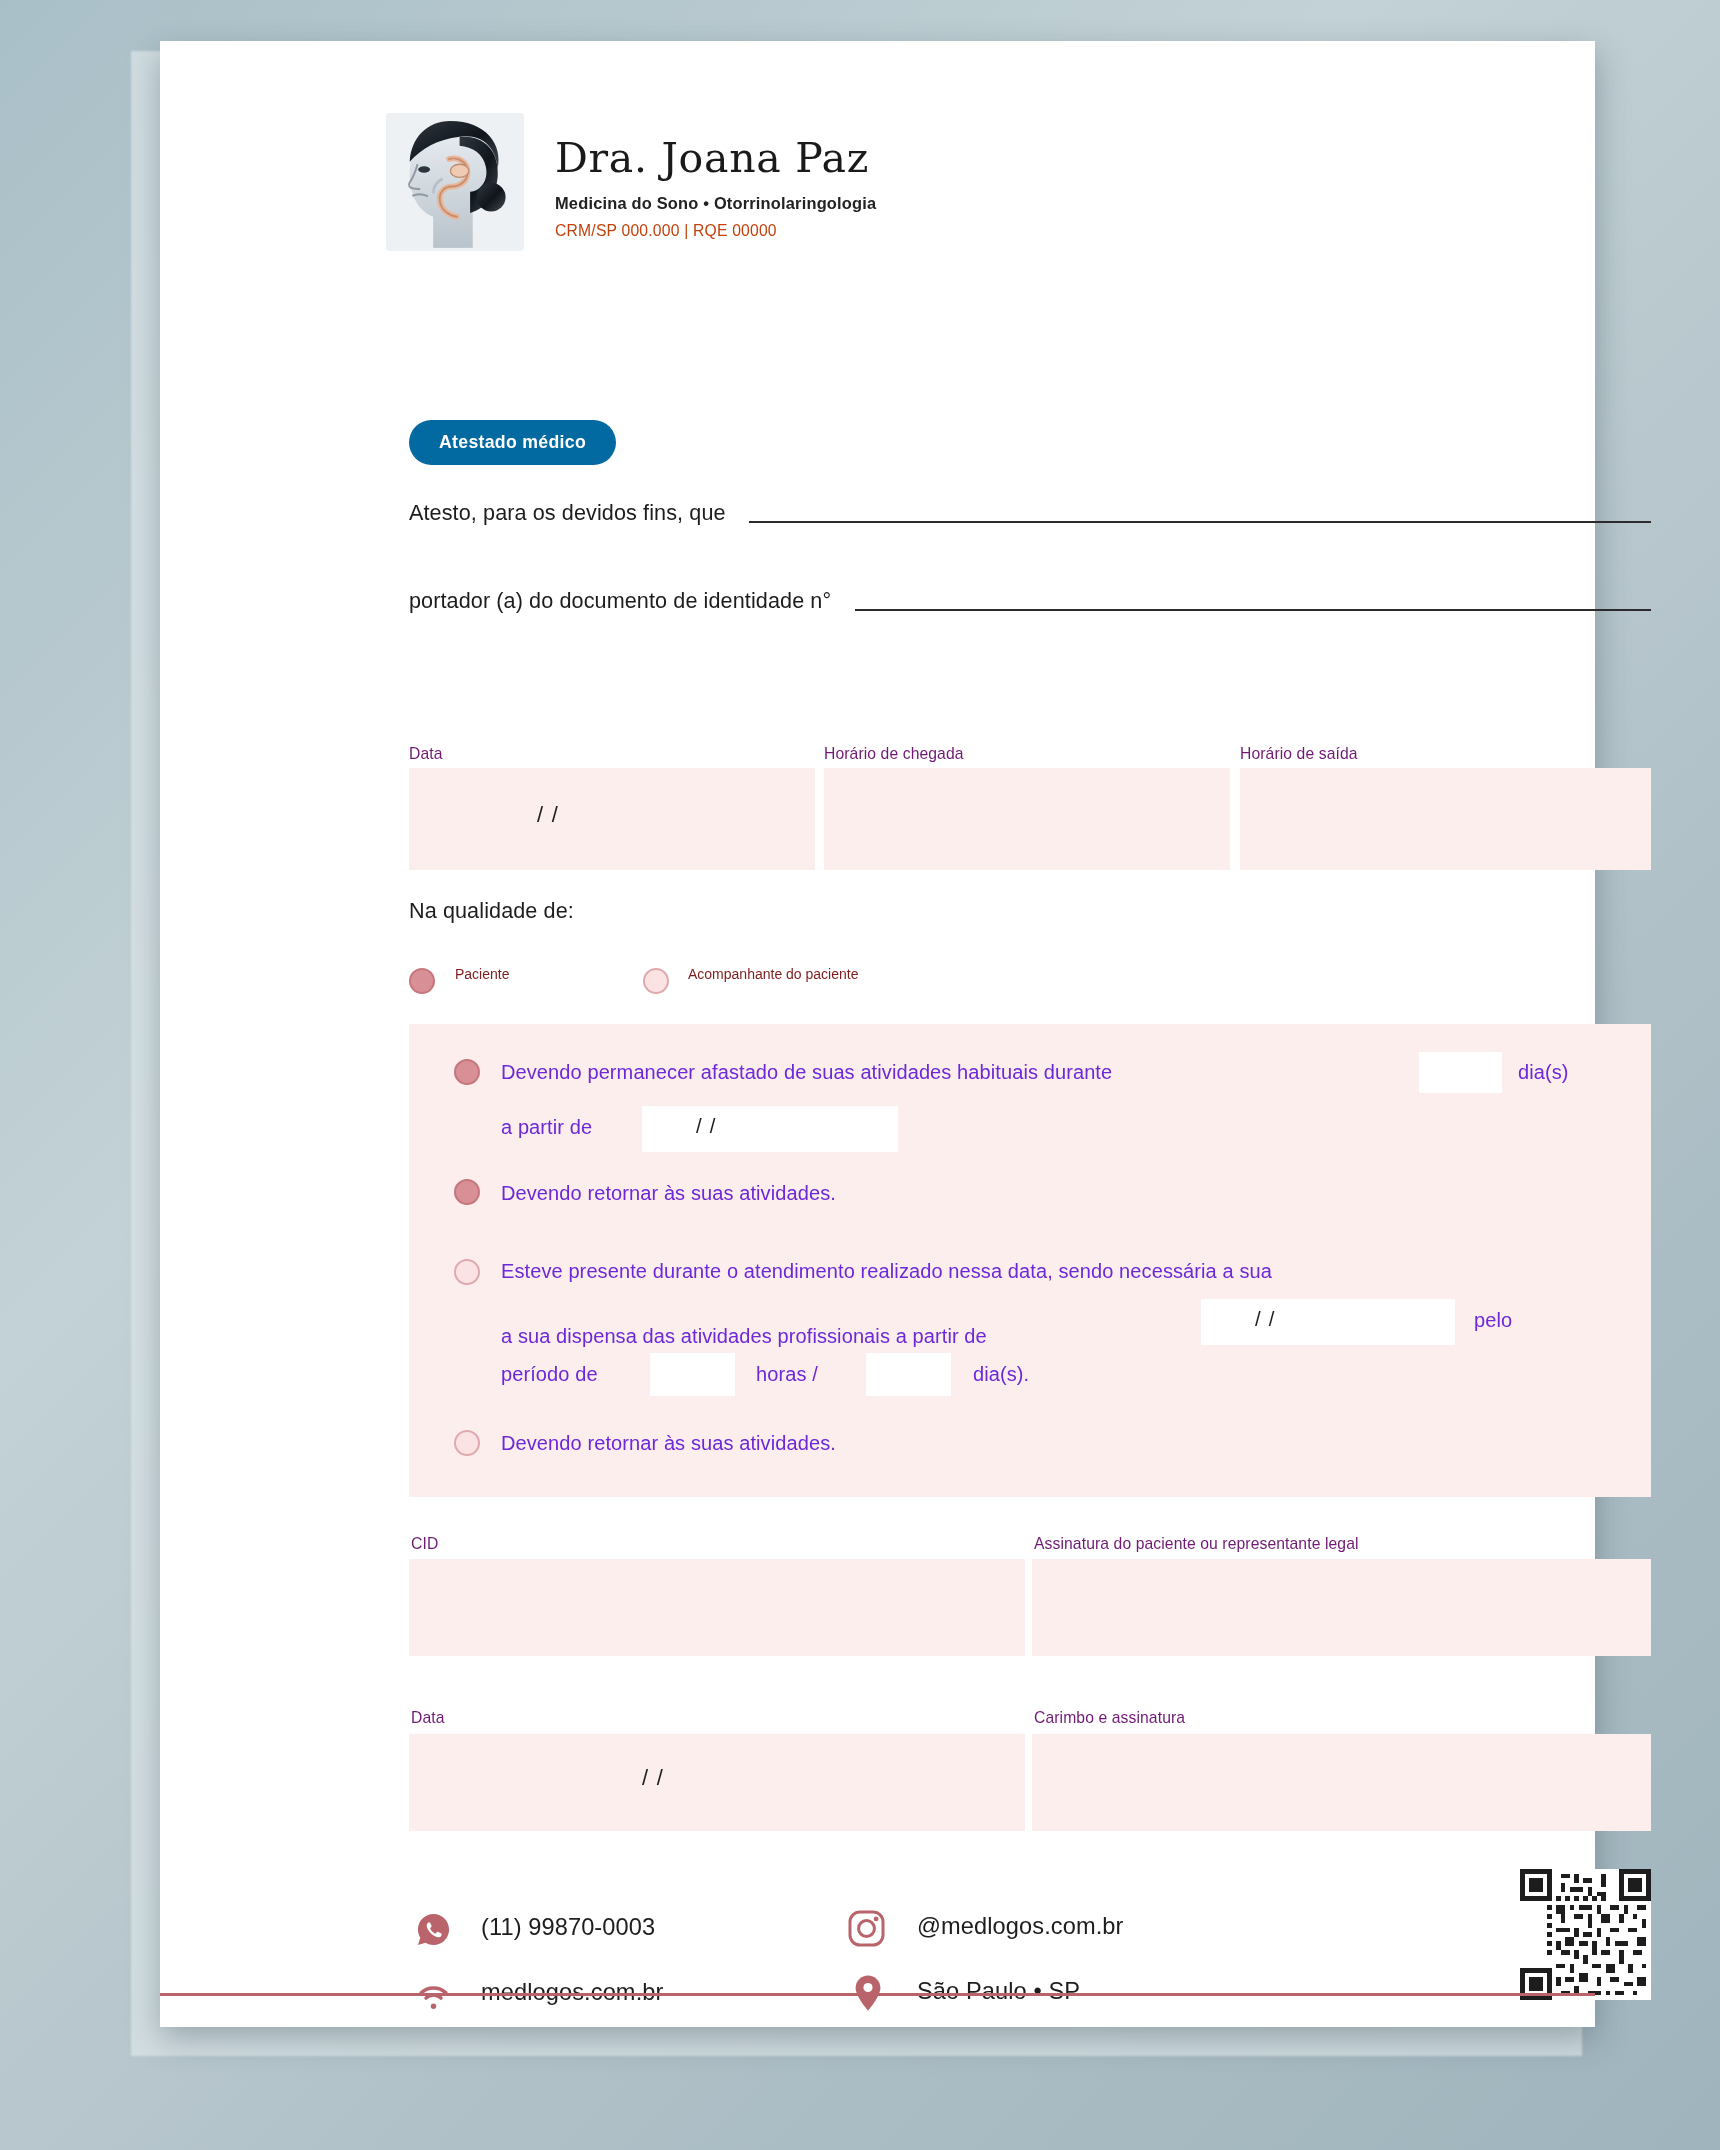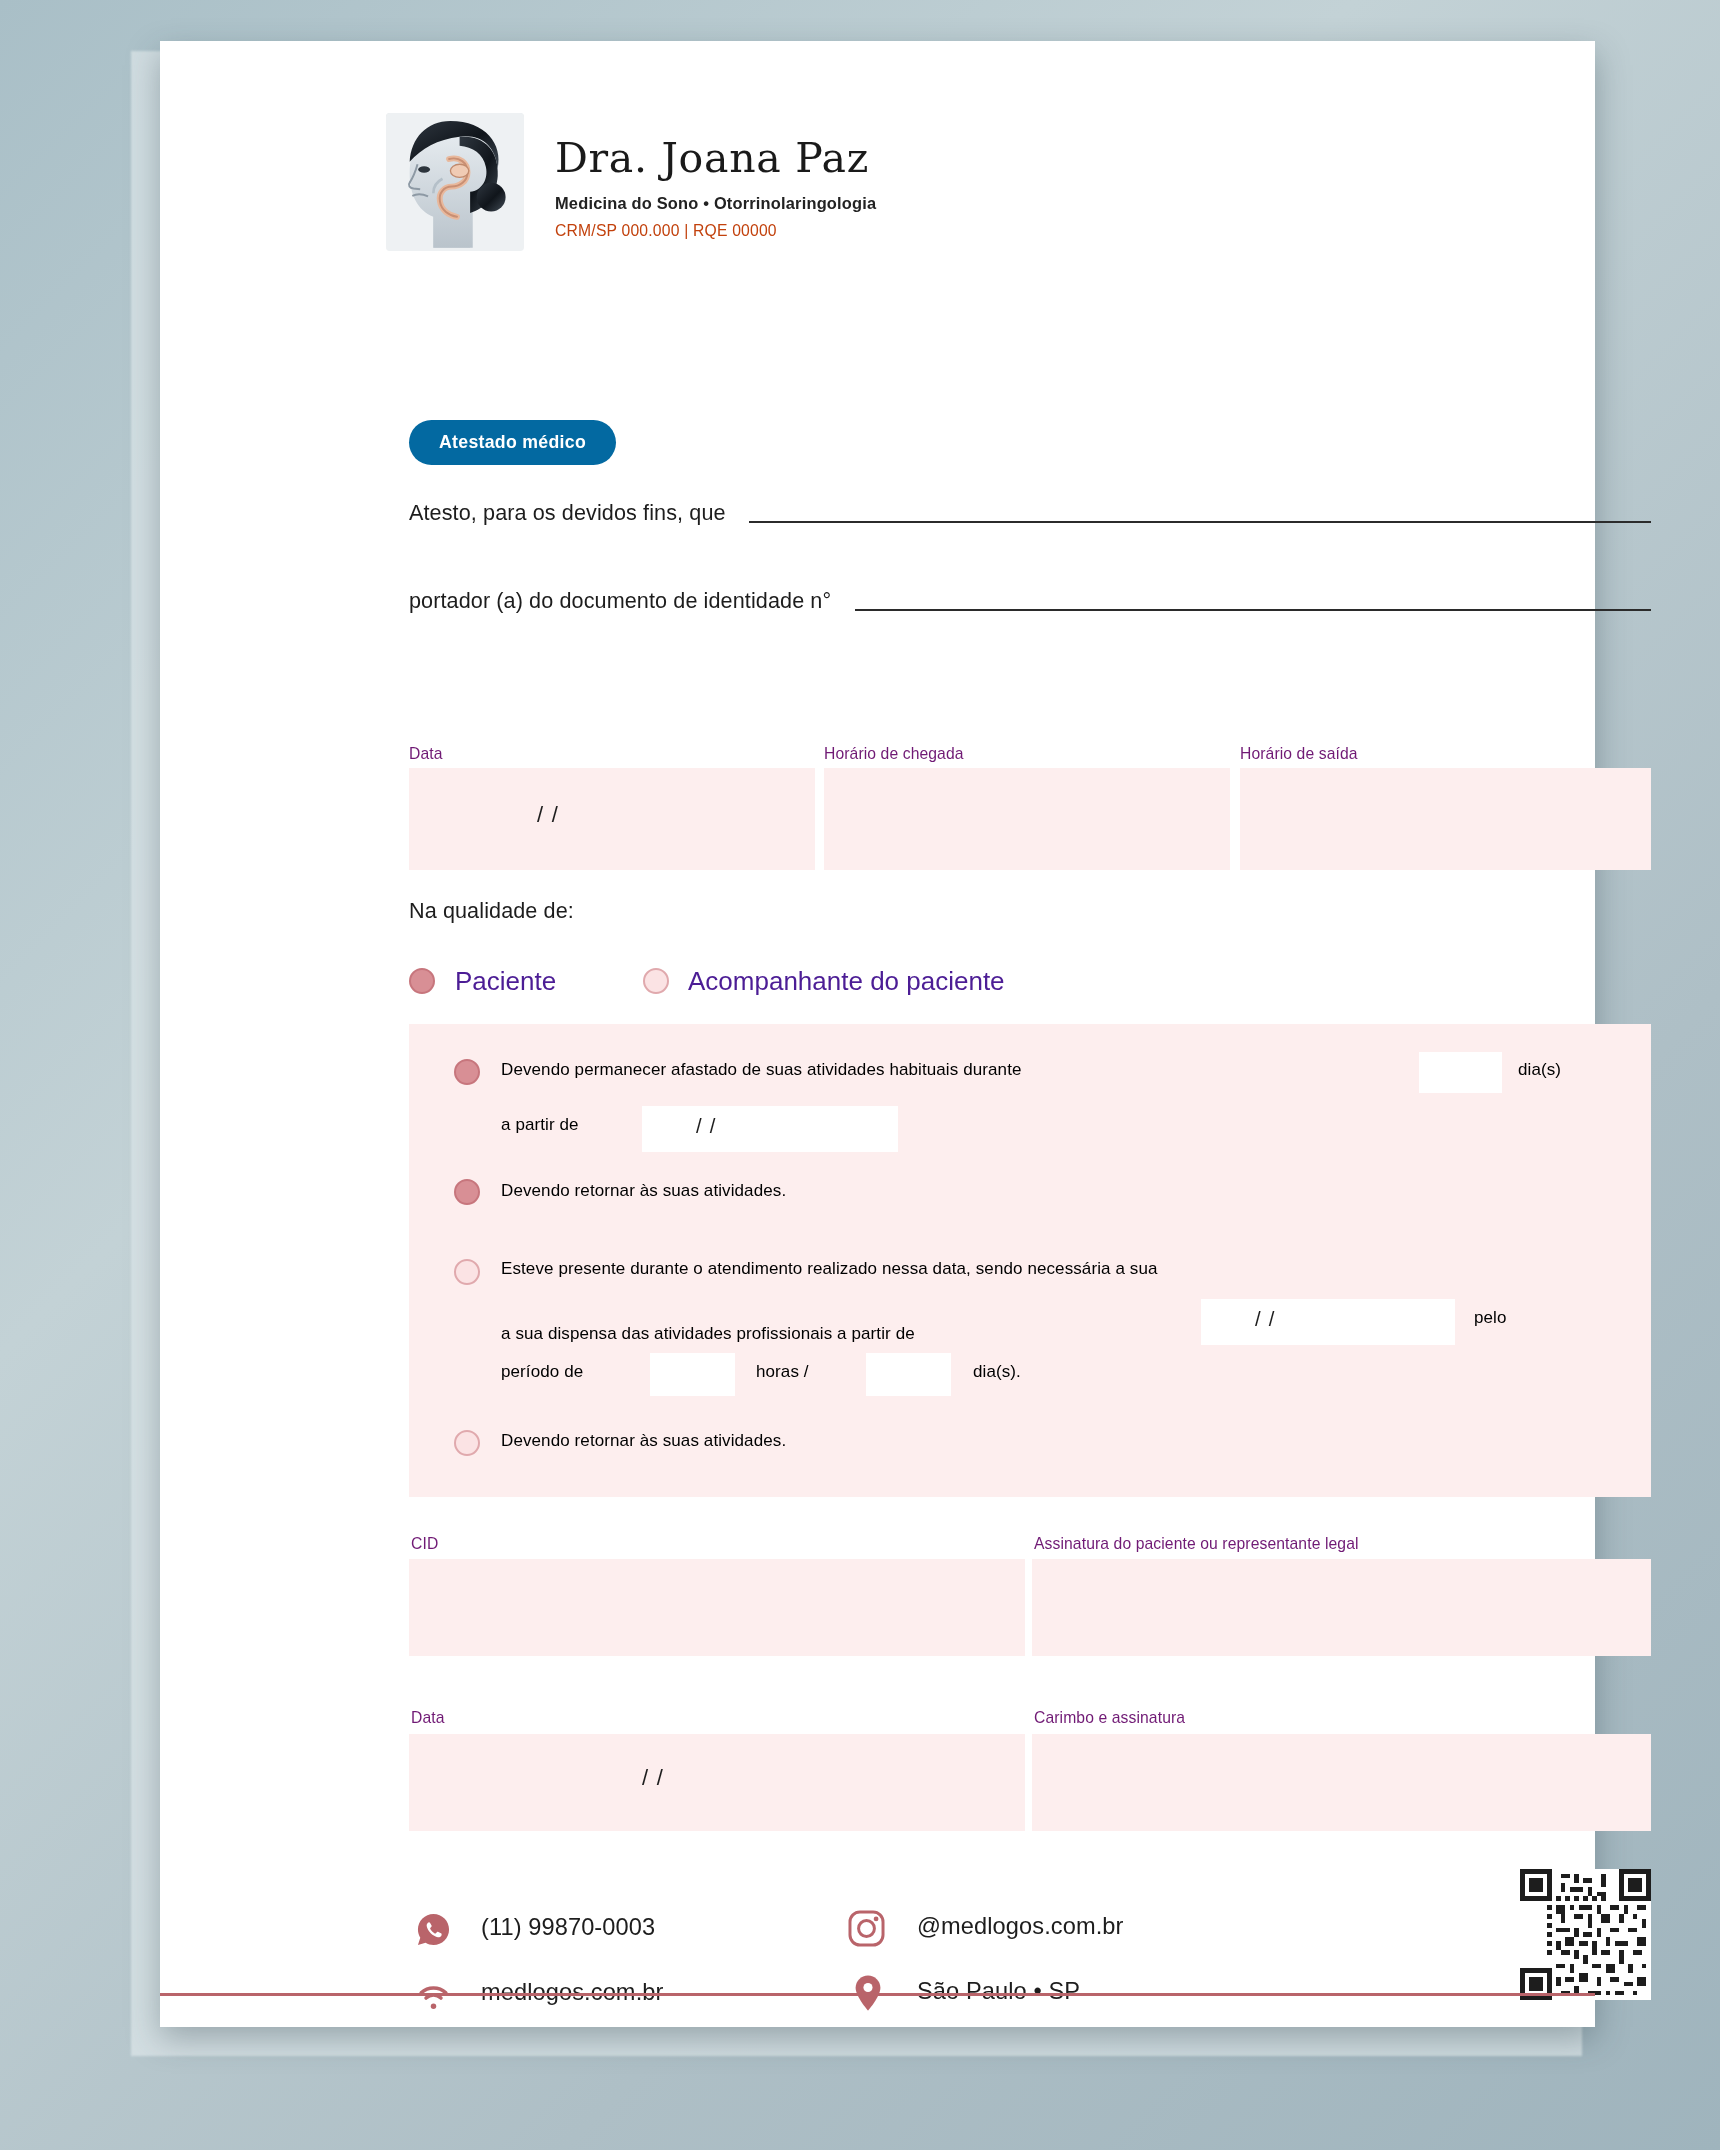--- a/index.html
+++ b/index.html
@@ -157,37 +157,37 @@
     position: absolute;
     width: 26px; height: 26px;
     border-radius: 50%;
     box-sizing: border-box;
   }
   .radio.filled { background: #d88f95; border: 2px solid #c7767d; }
   .radio.empty  { background: #fbe3e4; border: 2px solid #e0a9ad; }
 
   .opt-label {
     position: absolute;
-    font-size: 26px;
-    color: #4c1d95;
+    font-size: 14px;
+    color: #7f1d1d;
   }
 
   
   .panel {
     position: absolute;
     left: 249px;
     top: 983px;
     width: 1242px;
     height: 473px;
     background: #fdeeee;
   }
   .panel-text {
     position: absolute;
-    font-size: 17px;
-    color: #000000;
+    font-size: 20px;
+    color: #6d28d9;
     letter-spacing: 0.1px;
     line-height: 1.45;
   }
   .inbox {
     position: absolute;
     background: #ffffff;
   }
 
   
   .contact {

